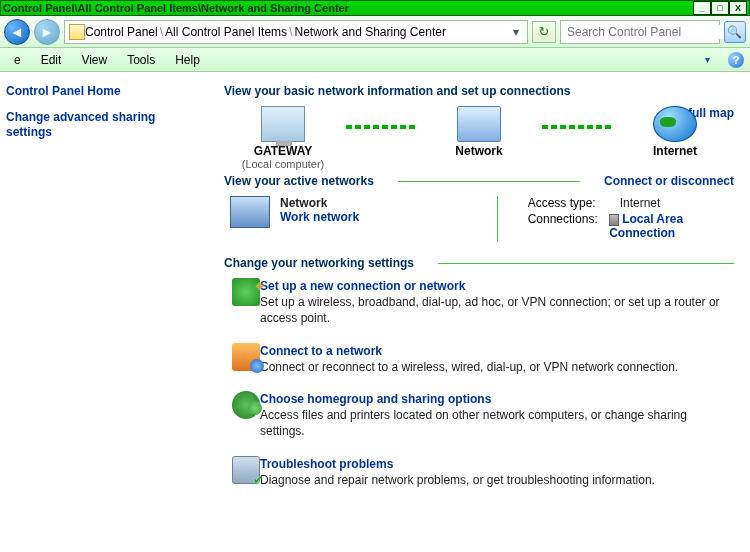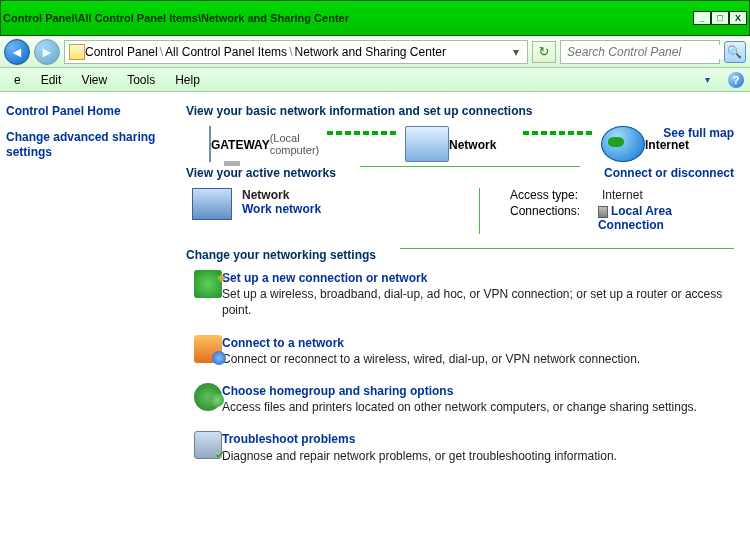--- a/index.html
+++ b/index.html
@@ -1,49 +1,49 @@
 <!DOCTYPE html>
 <html><head>
 <meta charset="utf-8">
 <style>
 * { margin:0; padding:0; box-sizing:border-box; font-family:"Segoe UI",Tahoma,sans-serif; }
 body { width:750px; height:552px; background:#fff; overflow:hidden; font-size:12px; }
 a { color:#003399; text-decoration:none; }
 
-.titlebar { height:36px; background:linear-gradient(#00d800,#00c000); border:1px solid #006000; display:flex; align-items:center; padding:0 2px; color:#003000; font-weight:bold; font-size:11px; }
+.titlebar { height:16px; background:linear-gradient(#00d800,#00c000); border:1px solid #006000; display:flex; align-items:center; padding:0 2px; color:#003000; font-weight:bold; font-size:11px; }
 .titlebar .wbtns { margin-left:auto; display:flex; gap:0; }
 .wbtn { width:18px; height:14px; border:1px solid #004000; background:#e8ffe8; font-size:9px; display:flex; align-items:center; justify-content:center; font-weight:bold; }
 
 .toolbar { height:32px; background:linear-gradient(#f4fff4,#e8ffe8,#d8f8d8); border-bottom:1px solid #a0d0a0; display:flex; align-items:center; padding:0 4px; gap:4px; }
 .navbtn { width:26px; height:26px; border-radius:50%; background:radial-gradient(circle at 30% 30%,#6ab8ff,#0a64c0); border:1px solid #255080; display:flex; align-items:center; justify-content:center; color:#fff; font-size:14px; font-weight:bold; }
 .bcbar { flex:1; height:24px; border:1px solid #a0c0a0; background:#fff; display:flex; align-items:center; padding:0 4px; gap:0; font-size:12px; }
 .bcicon { width:16px; height:16px; background:linear-gradient(#fff8d0,#ffe070); border:1px solid #c0a040; }
 .bcsep { padding:0 2px; color:#888; }
 .bcdrop { margin-left:auto; color:#555; padding:0 4px; }
 .refresh { width:24px; height:22px; border:1px solid #a0c0a0; background:linear-gradient(#f4ffe8,#e0f4d0); display:flex; align-items:center; justify-content:center; color:#2a7a2a; font-size:13px; }
 .searchbox { width:160px; height:24px; border:1px solid #a0c0a0; background:#fff; display:flex; align-items:center; }
-.searchbox input { border:none; outline:none; flex:1; padding:0 6px; font-style:italic; color:#888; font-size:12px; }
+.searchbox input { border:none; outline:none; flex:1; padding:0 6px; color:#888; font-size:12px; }
 .searchbtn { width:22px; height:22px; background:linear-gradient(#e0f0ff,#a8d4ff); border:1px solid #6090c0; border-radius:3px; display:flex; align-items:center; justify-content:center; color:#004080; font-size:12px; }
 
 .menubar { height:24px; background:linear-gradient(#e8ffe8,#d0f8d0); border-bottom:1px solid #a0d0a0; display:flex; align-items:center; padding:0 4px; position:relative; }
 .menubar span { padding:0 10px; cursor:default; }
 .helpq { position:absolute; right:6px; width:16px; height:16px; border-radius:50%; background:radial-gradient(circle at 30% 30%,#a0d0ff,#2070d0); color:#fff; font-size:11px; font-weight:bold; display:flex; align-items:center; justify-content:center; }
 .helparrow { position:absolute; right:30px; color:#2050a0; font-size:10px; }
 
 .body { display:flex; height:calc(552px - 18px - 32px - 24px); }
 .sidebar { width:186px; padding:12px 8px 0 6px; }
 .sidebar a { display:block; color:#003399; font-weight:bold; font-size:12px; margin-bottom:10px; line-height:1.3; }
-.main { flex:1; padding:12px 16px 0 0; }
+.main { flex:1; padding:12px 16px 0 0;margin-left:38px; }
 .sect-hdr { font-weight:bold; color:#003060; font-size:12px; margin-bottom:8px; }
-.sect-rule { display:flex; gap:24px; margin-bottom:6px; }
+.sect-rule { display:flex; align-items:center; gap:24px; margin-bottom:6px; }
 .sect-rule span:first-child { font-weight:bold; color:#003060; white-space:nowrap; }
 .rule { flex:1; height:1px; background:#40c040; }
 
 .netmap { display:flex; align-items:center; justify-content:center; gap:8px; margin:6px 0 4px; position:relative; }
-.mapnode { display:flex; align-items:center; width:110px; }
+.mapnode { display:flex; flex-direction:column; align-items:center; width:110px; }
 .mapnode .ic { width:44px; height:36px; }
 .mapnode .lbl { font-weight:bold; font-size:12px; margin-top:2px; }
 .mapnode .sub { color:#555; font-size:11px; }
 .maplink { width:70px; height:4px; background:repeating-linear-gradient(90deg,#00b000 0 6px,transparent 6px 9px); margin-top:-22px; }
 .seemap { position:absolute; right:0; top:0; color:#003399; font-weight:bold; font-size:12px; }
 
 .ic-pc { background:linear-gradient(#dff0ff,#a8c8e0); border:1px solid #7090b0; position:relative; }
 .ic-pc::after { content:""; position:absolute; bottom:-5px; left:14px; width:16px; height:5px; background:#b0b0b0; }
 .ic-net { background:linear-gradient(#e0f0ff,#80b0e0); border:1px solid #5080b0; border-radius:2px; }
 .ic-globe { border-radius:50%; background:radial-gradient(circle at 35% 30%,#a0e0ff,#1070d0); border:1px solid #0050a0; position:relative; overflow:hidden; }

